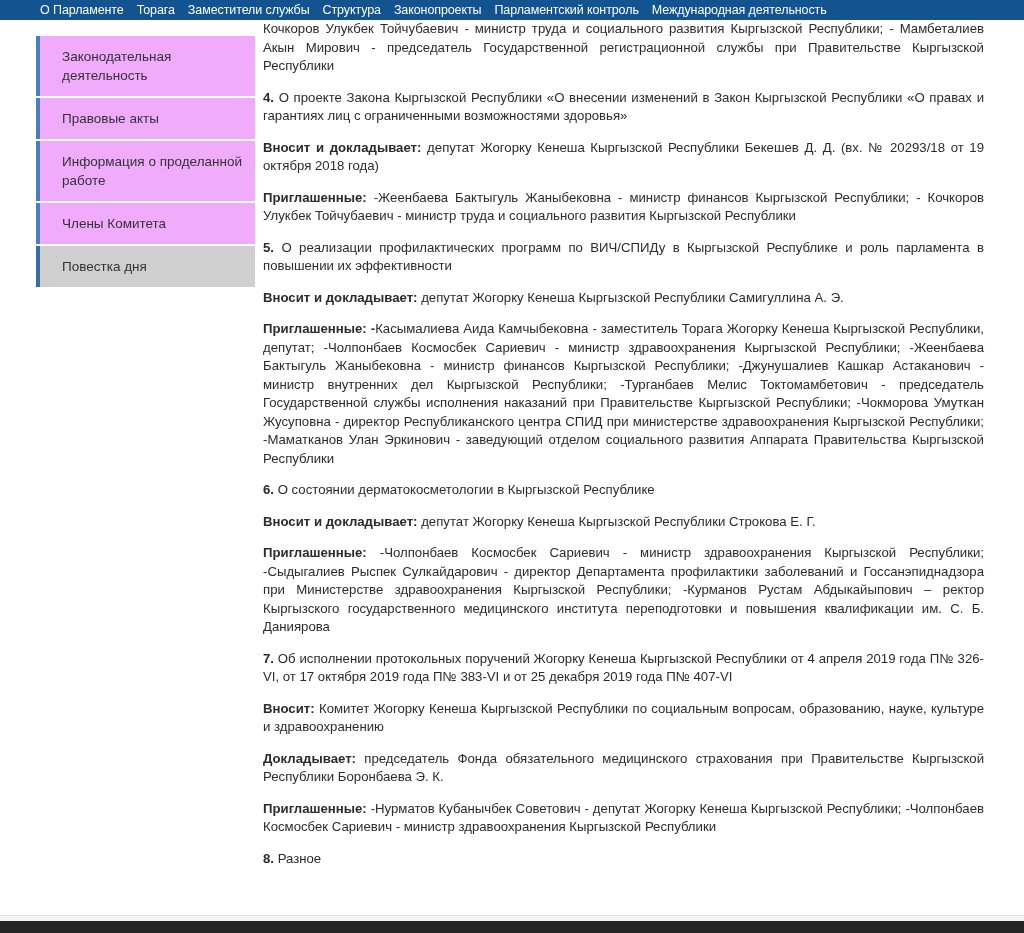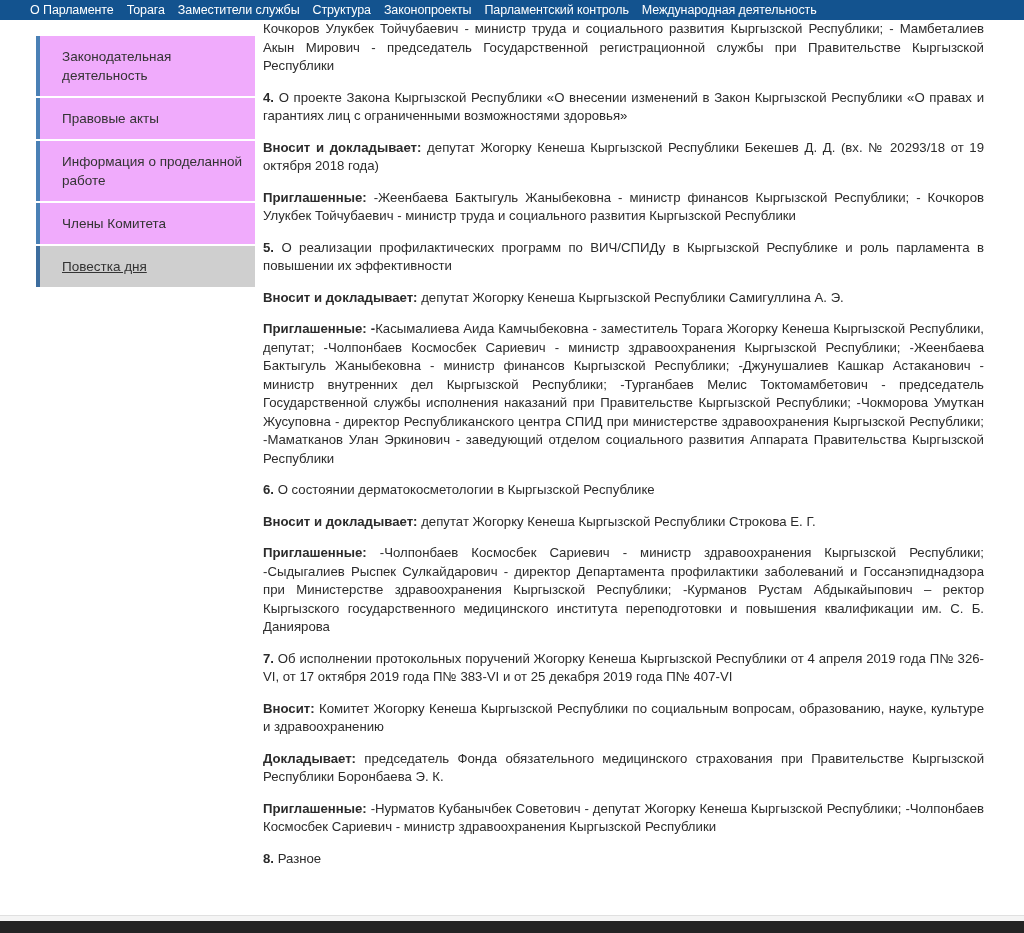--- a/index.html
+++ b/index.html
@@ -18,21 +18,21 @@
   }
 
   
   .topnav {
     width: 1024px;
     height: 20px;
     background: linear-gradient(to bottom, #1b5фа0 0%, #12538f 100%);
     background: #13538f;
     display: flex;
     align-items: flex-start;
-    padding-left: 30px;
+    padding-left: 40px;
     overflow: hidden;
     white-space: nowrap;
   }
   .topnav .nav-item {
     color: #ffffff;
     font-size: 12.5px;
     line-height: 20px;
     margin-right: 13px;
     letter-spacing: -0.1px;
     cursor: pointer;
@@ -62,21 +62,20 @@
     padding: 11px 10px 11px 22px;
     font-size: 13.5px;
     line-height: 19px;
     color: #333333;
     cursor: pointer;
     margin-bottom: 2px;
   }
   .side-item.active {
     background: #cfcfcf;
     border-left-color: #3d6d9e;
-    text-decoration: underline;
   }
 
   
   .content {
     flex: 1;
     padding: 0 26px 0 8px;
     font-size: 13.2px;
     line-height: 18.5px;
     color: #2b2b2b;
   }

